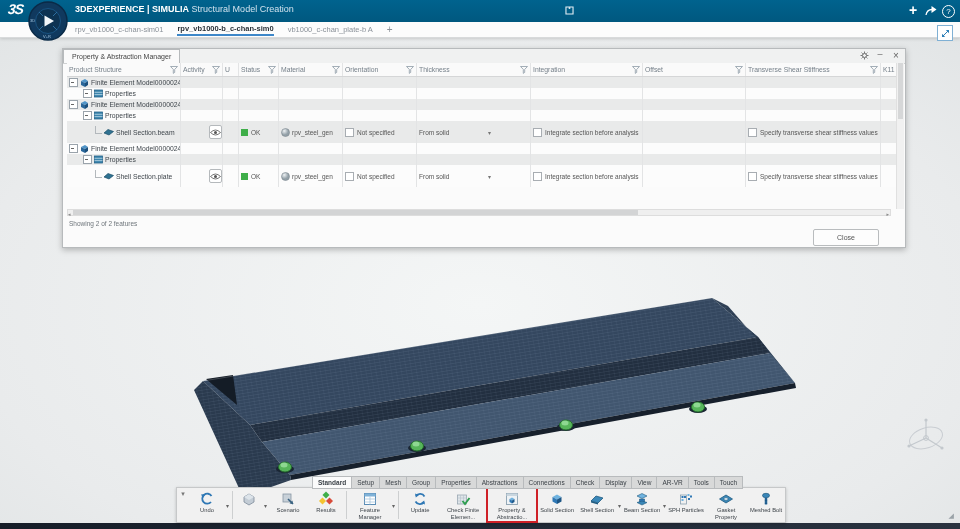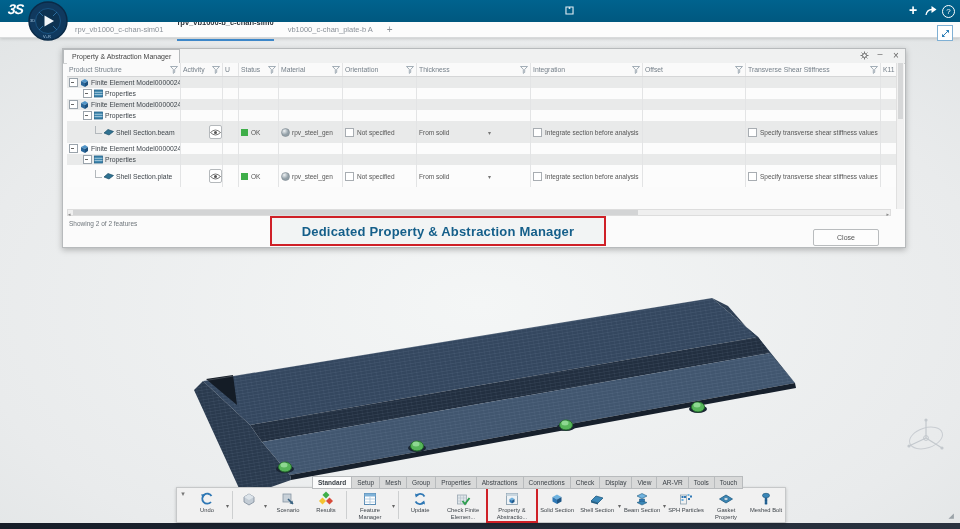--- a/index.html
+++ b/index.html
@@ -24,21 +24,21 @@
          justify-content:center;color:#fff;font-size:12px;cursor:pointer;}
   .ic-plus::after{content:"+";font-size:14px;font-weight:bold;}
   .ic-help{border:1px solid #fff;border-radius:50%;width:11px;height:11px;top:5px;}
   .ic-help::after{content:"?";font-size:8px;}
 
   
   .doctabs{position:absolute;left:0;top:22px;width:960px;height:16px;background:#fcfcfc;
            border-bottom:1px solid #d8dadb;box-shadow:0 1px 3px rgba(0,0,0,.15);z-index:39;
            display:flex;align-items:center;gap:14px;padding-left:75px;box-sizing:border-box;}
   .doctab{font-size:7.5px;color:#8a9199;white-space:nowrap;cursor:pointer;}
-  .doctab.active{color:#2a3138;font-weight:bold;border-bottom:2px solid #3d87c9;padding-bottom:12px;}
+  .doctab.active{color:#2a3138;font-weight:bold;border-bottom:2px solid #3d87c9;padding-bottom:1px;}
   .doctab-add{font-size:10px;color:#8a9199;cursor:pointer;}
   .expandbtn{position:absolute;right:7px;top:25px;width:14px;height:14px;background:#fff;
              border:1px solid #7fb0d4;z-index:41;display:flex;align-items:center;justify-content:center;cursor:pointer;}
 
   
   .viewport{position:absolute;left:0;top:38px;width:960px;height:485px;
             background:radial-gradient(ellipse at 50% 55%, #f4f6f6 0%, #e9ebec 75%, #e2e5e6 100%);}
 
   
   .panel{position:absolute;left:62px;top:48px;width:844px;height:200px;background:#fbfbfb;
@@ -534,23 +534,20 @@
       </div>
     <div class="hscroll">
       <span class="harr" style="left:-0px;">◂</span>
       <span class="hthumb"></span>
       <span class="harr" style="right:1px;">▸</span>
     </div>
     <div class="panel-status">Showing 2 of 2 features</div>
     <div class="closebtn">Close</div>
   </div>
 
-  <div class="callout">
-    <span>Dedicated Property &amp; Abstraction Manager</span>
-  </div>
 
   <div class="ribbon">
     <span class="rtab active">Standard</span>
     <span class="rtab">Setup</span>
     <span class="rtab">Mesh</span>
     <span class="rtab">Group</span>
     <span class="rtab">Properties</span>
     <span class="rtab">Abstractions</span>
     <span class="rtab">Connections</span>
     <span class="rtab">Check</span>
@@ -728,20 +725,23 @@
         </span>
       <span class="tlabel">Meshed Bolt</span>
     </div>
   </div>
 
   <div class="bottomstrip"></div>
   <div class="cornerarrow">◢</div>
 
   <div class="topbar">
     <div class="logo3ds">3S</div>
+    <div class="brand">
+      <b>3DEXPERIENCE</b>&nbsp;<b>|</b>&nbsp;<b>SIMULIA</b>&nbsp;<span class="app">Structural Model Creation</span>
+    </div>
     <svg style="position:absolute;left:563px;top:4px;" width="13" height="13" viewBox="0 0 13 13">
         <path d="M1.5,6.5 L6.5,1.5 L11.5,6.5 L6.5,11.5 Z" fill="none" stroke="#e4eef4" stroke-width="1.1" transform="rotate(45 6.5 6.5)"></path>
         <circle cx="6.5" cy="4" r="1" fill="#e4eef4"></circle>
       </svg>
     <span class="tb-ic ic-plus" style="right:40px;"></span>
     <span class="tb-ic" style="right:22px;">
         <svg width="12" height="11" viewBox="0 0 12 11">
           <path d="M1,10 Q2,4.5 7,4.5" fill="none" stroke="#fff" stroke-width="1.3"></path>
           <polygon points="6.5,1 11.5,4.5 6.5,8" fill="#fff"></polygon>
         </svg>

